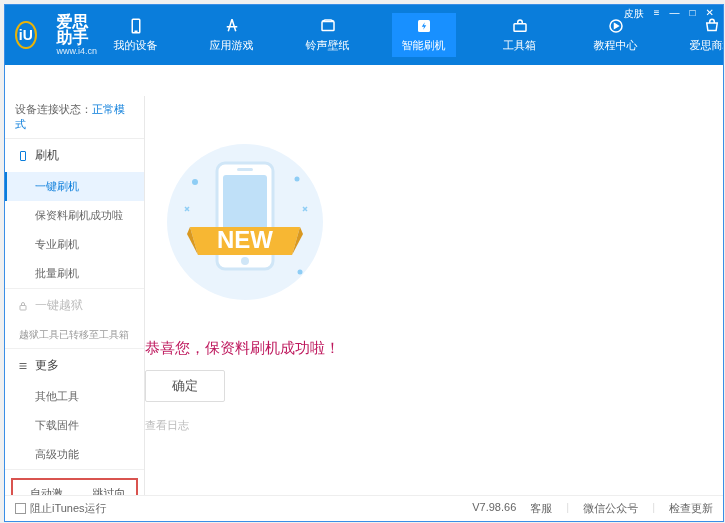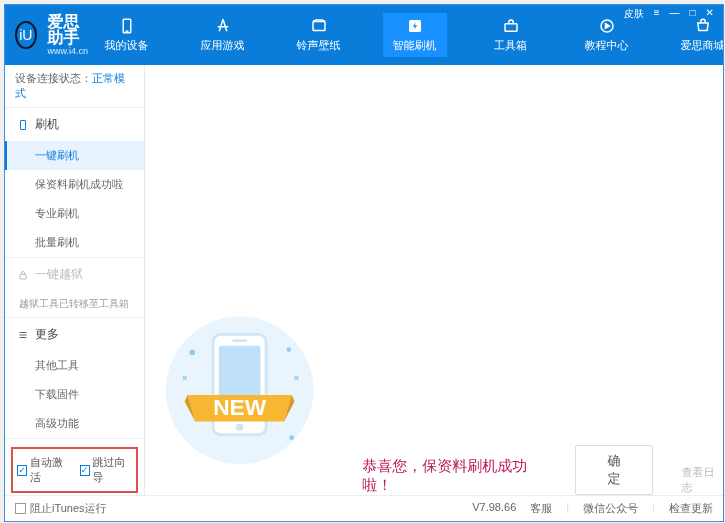--- a/index.html
+++ b/index.html
@@ -1,46 +1,46 @@
 <!DOCTYPE html>
 <html><head>
 <meta charset="utf-8">
 <style>
 * { margin: 0; padding: 0; box-sizing: border-box; font-family: "Microsoft YaHei", Arial, sans-serif; }
 body { background: #f0f0f0; padding: 4px; }
 .window { width: 720px; height: 518px; background: #fff; border: 1px solid #3a8ee6; display: flex; flex-direction: column; overflow: hidden; }
 .titlebar { background: #0a7ddb; color: #fff; height: 60px; display: flex; align-items: center; padding: 8px 10px; position: relative; }
 .logo-area { display: flex; align-items: center; width: 130px; }
-.logo-icon { width: 28px; height: 28px; border: 2px solid #0f172a; border-radius: 50%; display: flex; align-items: center; justify-content: center; font-weight: normal; font-size: 14px; margin-right: 11px; }
+.logo-icon { width: 28px; height: 28px; border: 2px solid #eab308; border-radius: 50%; display: flex; align-items: center; justify-content: center; font-weight: bold; font-size: 14px; margin-right: 20px; }
 .logo-text { font-size: 16px; font-weight: bold; line-height: 1; }
 .logo-sub { font-size: 9px; opacity: 0.85; }
 .nav { display: flex; flex: 1; height: 100%; gap: 32px; }
 .nav-item { width: 64px; height: 100%; display: flex; flex-direction: column; align-items: center; justify-content: center; font-size: 11px; cursor: pointer; position: relative; color: #fff; }
 .nav-item.active { background: #1890ff; }
 .nav-item svg { margin-bottom: 3px; }
 .title-right { display: flex; align-items: center; gap: 10px; }
 .title-btn { width: 28px; height: 28px; border: 1.5px solid rgba(255,255,255,0.8); border-radius: 50%; display: flex; align-items: center; justify-content: center; cursor: pointer; }
 .win-controls { position: absolute; top: 2px; right: 6px; display: flex; gap: 4px; font-size: 10px; color: #fff; }
 .win-controls span { cursor: pointer; padding: 0 3px; }
 .body { flex: 1; display: flex; overflow: hidden; }
-.sidebar { width: 140px; border-right: 1px solid #e8e8e8; display: flex; flex-direction: column; font-size: 12px; color: #555; overflow: hidden; }
+.sidebar { width: 140px; border-right: 1px solid #e8e8e8; display: flex; flex-direction: column; font-size: 12px; color: #555; overflow: hidden; margin-top: 31px; }
 .conn-status { padding: 6px 10px; border-bottom: 1px solid #eee; font-size: 11px; color: #666; }
 .conn-status b { color: #0a7ddb; font-weight: normal; }
 .side-section { border-bottom: 1px solid #f0f0f0; }
 .side-head { padding: 8px 12px; display: flex; align-items: center; gap: 6px; color: #444; cursor: pointer; }
 .side-head.locked { color: #bbb; }
 .side-sub { padding: 7px 12px 7px 30px; cursor: pointer; color: #666; font-size: 11px; }
 .side-sub.active { background: #e8f3ff; color: #0a7ddb; border-left: 2px solid #0a7ddb; padding-left: 28px; }
 .side-note { padding: 6px 12px 6px 14px; color: #999; font-size: 10px; line-height: 1.4; }
 .spacer-flex { flex: 1; min-height: 4px; }
 .checks { border: 2px solid #d9534f; margin: 4px 6px; padding: 6px 4px; display: flex; gap: 10px; font-size: 11px; align-items: center; }
 .chk { display: flex; align-items: center; gap: 3px; cursor: pointer; }
 .chk-box { width: 11px; height: 11px; border: 1px solid #0a7ddb; display: flex; align-items: center; justify-content: center; color: #0a7ddb; font-size: 9px; line-height: 1; }
 .main { flex: 1; display: flex; flex-direction: column; background: #fff; }
-.main-content { flex: 1; display: flex; flex-direction: row; align-items: flex-end; justify-content: center; gap: 28px; }
+.main-content { flex: 1; display: flex; flex-direction: column; align-items: flex-start; justify-content: center; gap: 12px; }
 .phone-svg { width: 200px; height: 200px; }
 .success-text { font-size: 15px; color: #be185d; }
 .confirm-btn { border: 1px solid #ddd; background: #fff; padding: 6px 26px; font-size: 13px; color: #555; cursor: pointer; border-radius: 2px; }
 .view-log { color: #bbb; font-size: 11px; cursor: pointer; margin-top: 4px; }
 .footer { height: 26px; border-top: 1px solid #eee; display: flex; align-items: center; padding: 0 10px; font-size: 11px; color: #666; gap: 14px; }
 .footer .f-chk { display: flex; align-items: center; gap: 4px; }
 .footer .f-box { width: 11px; height: 11px; border: 1px solid #999; }
 .footer .f-right { margin-left: auto; display: flex; gap: 14px; }
 .footer .f-right span { cursor: pointer; }
 .footer .sep { color: #ddd; }

